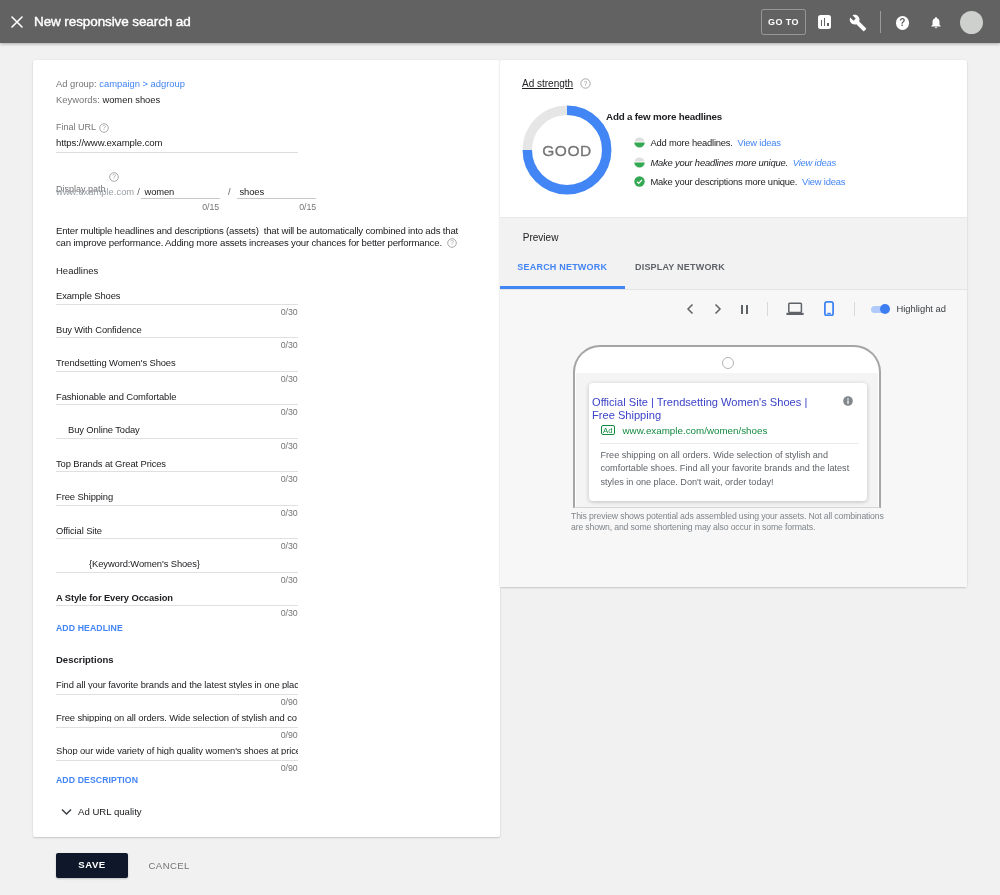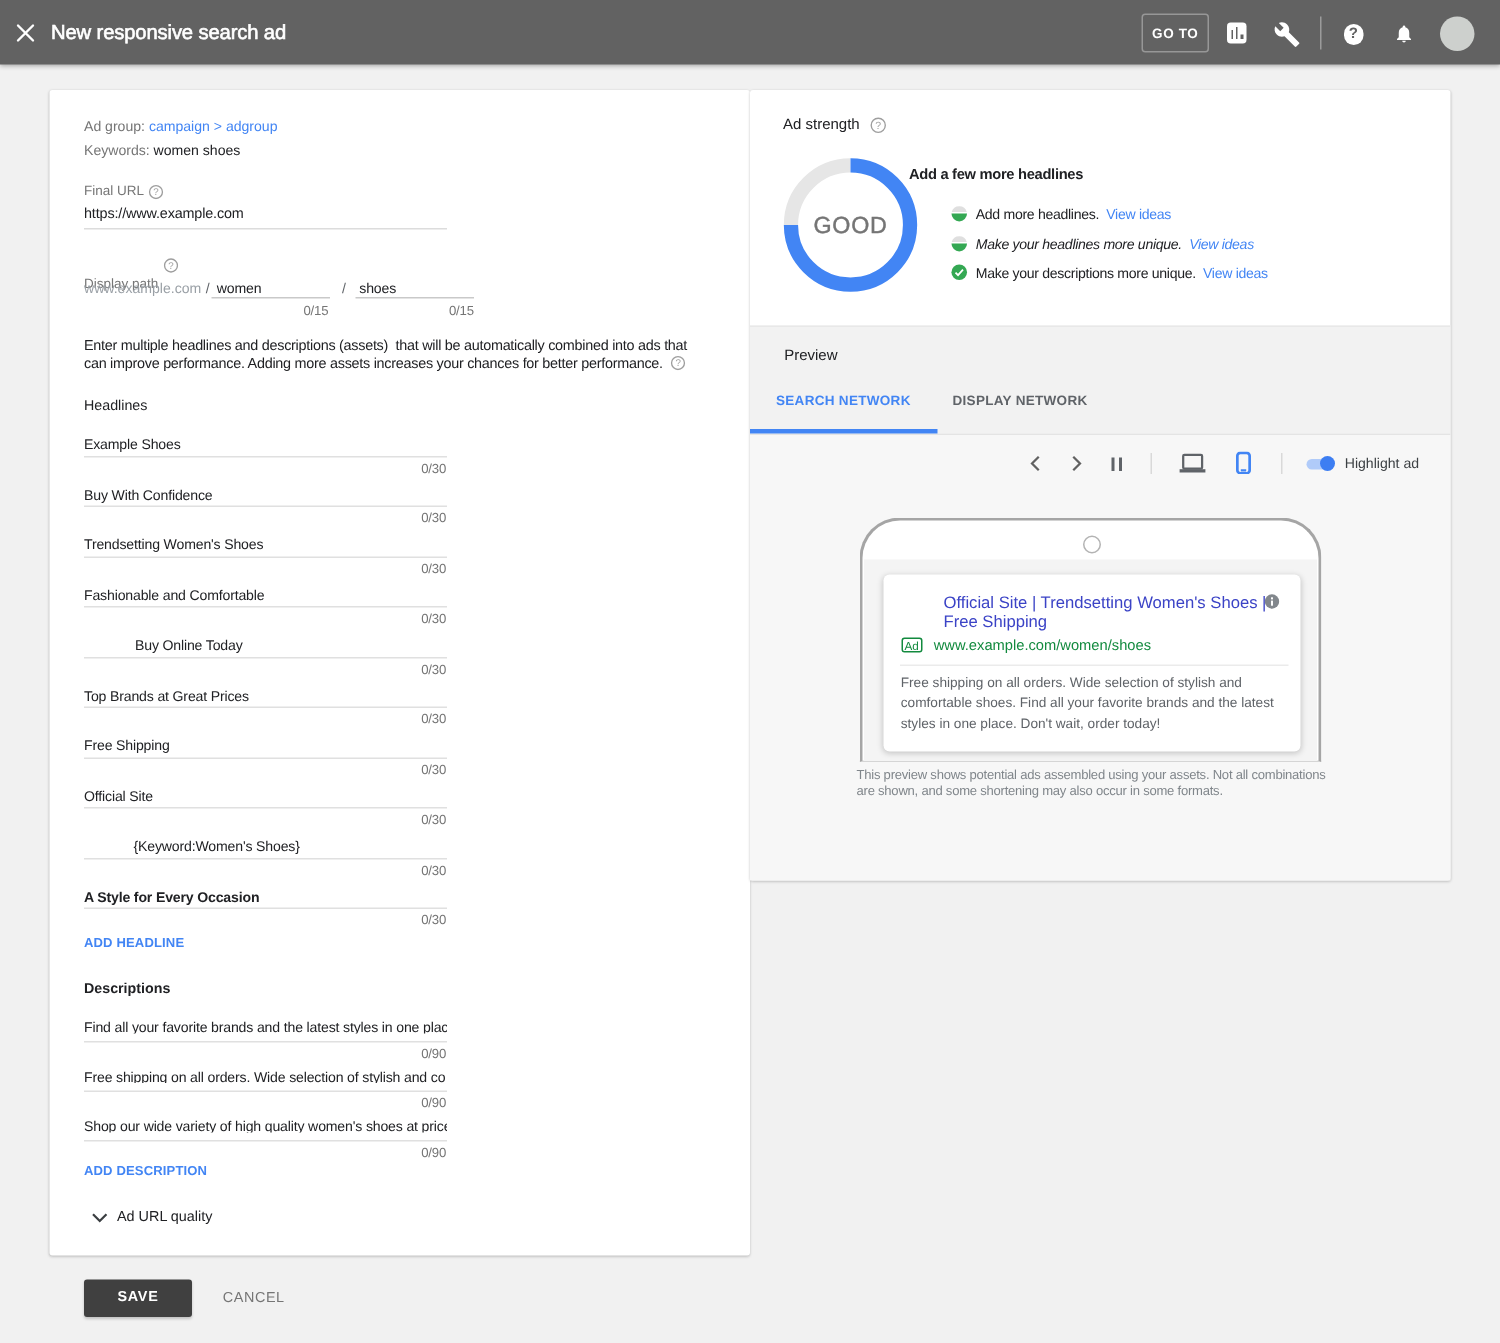--- a/index.html
+++ b/index.html
@@ -86,21 +86,21 @@
 <div class="a cnt" style="left:56px;top:341.4px;width:241.5px;">0/30</div>
 
 <div class="a inp" style="left:56px;top:358.2px;">Trendsetting Women's Shoes</div>
 <div class="a ul" style="left:56px;top:370.6px;width:241.5px;"></div>
 <div class="a cnt" style="left:56px;top:374.9px;width:241.5px;">0/30</div>
 
 <div class="a inp" style="left:56px;top:391.7px;">Fashionable and Comfortable</div>
 <div class="a ul" style="left:56px;top:404.1px;width:241.5px;"></div>
 <div class="a cnt" style="left:56px;top:408.4px;width:241.5px;">0/30</div>
 
-<div class="a inp" style="left:74px;top:425.2px;padding-left:16px;">Buy Online Today</div>
+<div class="a inp" style="left:52px;top:425.2px;padding-left:16px;">Buy Online Today</div>
 <div class="a ul" style="left:56px;top:437.6px;width:241.5px;"></div>
 <div class="a cnt" style="left:56px;top:441.9px;width:241.5px;">0/30</div>
 
 <div class="a inp" style="left:56px;top:458.7px;">Top Brands at Great Prices</div>
 <div class="a ul" style="left:56px;top:471.1px;width:241.5px;"></div>
 <div class="a cnt" style="left:56px;top:475.4px;width:241.5px;">0/30</div>
 
 <div class="a inp" style="left:56px;top:492.2px;">Free Shipping</div>
 <div class="a ul" style="left:56px;top:504.6px;width:241.5px;"></div>
 <div class="a cnt" style="left:56px;top:508.9px;width:241.5px;">0/30</div>
@@ -133,28 +133,28 @@
 <div class="a ul" style="left:56px;top:760px;width:241.5px;"></div>
 <div class="a cnt" style="left:56px;top:764.0px;width:241.5px;">0/90</div>
 
 <div class="a blue" style="left:56px;top:776px;font-size:8.7px;font-weight:bold;letter-spacing:0.1px;">ADD DESCRIPTION</div>
 
 <svg class="a" style="left:60px;top:808px" width="13" height="9" viewBox="0 0 13 9">
     <path d="M2 1.5 L6.5 6 L11 1.5" fill="none" stroke="#3c4043" stroke-width="1.5"></path>
   </svg>
 <div class="a dk" style="left:78px;top:807.2px;font-size:9.6px;font-weight:500;">Ad URL quality</div>
 
-<div class="a" style="left:56px;top:853px;width:72px;height:24.5px;background:#404040;border-radius:2px;color:#fff;font-size:9.6px;font-weight:bold;letter-spacing:0.5px;text-align:center;line-height:24.5px;box-shadow:0 1px 2px rgba(0,0,0,.2);">SAVE</div>
+<div class="a" style="left:56px;top:853px;width:72px;height:24.5px;background:#0f172a;border-radius:2px;color:#fff;font-size:9.6px;font-weight:bold;letter-spacing:0.5px;text-align:center;line-height:24.5px;box-shadow:0 1px 2px rgba(0,0,0,.2);">SAVE</div>
 <div class="a" style="left:148.5px;top:861px;font-size:9.6px;color:#757575;letter-spacing:0.4px;">CANCEL</div>
 
 <div class="a card" style="left:500px;top:60px;width:466.5px;height:527px;"></div>
 <div class="a" style="left:500px;top:217px;width:466.5px;height:72px;background:#f2f2f2;border-top:1px solid #e8e8e8;"></div>
 <div class="a" style="left:500px;top:289px;width:466.5px;height:298px;background:#f7f7f7;border-top:1px solid #e4e4e4;"></div>
 
-<div class="a dk" style="left:522px;top:78.5px;font-size:10px;">Ad strength</div>
+<div class="a dk" style="left:522px;top:78.5px;font-size:10px;text-decoration:underline;">Ad strength</div>
 <svg class="a" style="left:580px;top:78.3px" width="11" height="11" viewBox="0 0 11 11">
     <circle cx="5.5" cy="5.5" r="4.7" fill="none" stroke="#9e9e9e" stroke-width="0.9"></circle>
     <text x="5.5" y="8" font-size="7" fill="#9e9e9e" text-anchor="middle" font-family="Liberation Sans">?</text>
   </svg>
 
 <svg class="a" style="left:522px;top:105px" width="90" height="90" viewBox="0 0 90 90">
   <path d="M 5.3 45 A 39.7 39.7 0 0 1 45 5.3" fill="none" stroke="#e6e6e6" stroke-width="9.5"></path>
   <path d="M 45 5.3 A 39.7 39.7 0 1 1 5.3 45" fill="none" stroke="#4285f4" stroke-width="9.5"></path>
 </svg>
 <div class="a" style="left:522px;top:142.5px;width:90px;text-align:center;font-size:15.5px;color:#757575;letter-spacing:0.5px;-webkit-text-stroke:0.3px #757575;">GOOD</div>
@@ -205,21 +205,21 @@
 <div class="a" style="left:871px;top:305.5px;width:18px;height:7px;border-radius:3.5px;background:#b0cbf9;"></div>
 <div class="a" style="left:879.7px;top:303.7px;width:10.8px;height:10.8px;border-radius:50%;background:#3d7ef2;"></div>
 <div class="a" style="left:896.5px;top:304px;font-size:9.4px;color:#3c4043;">Highlight ad</div>
 
 <div class="a" style="left:572.8px;top:345px;width:308px;height:162.5px;background:#fff;border:2.8px solid #a5a5a5;border-bottom:1px solid #d5d5d5;border-radius:27px 27px 0 0;"></div>
 <div class="a" style="left:721.6px;top:356.8px;width:12px;height:12px;border:1.7px solid #b3b3b3;border-radius:50%;background:#fff;"></div>
 
 <div class="a" style="left:575.8px;top:372.5px;width:302px;height:134px;background:#f4f4f4;"></div>
 
 <div class="a" style="left:588.5px;top:382.5px;width:278px;height:118px;background:#fff;border-radius:4px;box-shadow:0 1px 4px rgba(0,0,0,.22);"></div>
-<div class="a" style="left:629px;top:395.5px;font-size:11.1px;line-height:13.9px;letter-spacing:0px;color:#3b43c6;">Official Site | Trendsetting Women's Shoes |<br>Free Shipping</div>
+<div class="a" style="left:592px;top:395.5px;font-size:11.1px;line-height:13.9px;letter-spacing:0px;color:#3b43c6;">Official Site | Trendsetting Women's Shoes |<br>Free Shipping</div>
 <svg class="a" style="left:843.2px;top:396px" width="10" height="10" viewBox="0 0 10 10">
     <circle cx="5" cy="5" r="4.8" fill="#82878c"></circle>
     <rect x="4.35" y="2.2" width="1.3" height="1.4" fill="#fff"></rect>
     <rect x="4.35" y="4.4" width="1.3" height="3.4" fill="#fff"></rect>
   </svg>
 <div class="a" style="left:600.5px;top:424.7px;width:14.6px;height:10.8px;border:1px solid #128a3e;border-radius:2px;color:#128a3e;font-size:7.8px;text-align:center;line-height:9.2px;">Ad</div>
 <div class="a" style="left:622.5px;top:425.6px;font-size:9.8px;color:#128a3e;">www.example.com/women/shoes</div>
 <div class="a" style="left:600px;top:443.3px;width:259px;height:1px;background:#ebebeb;"></div>
 <div class="a" style="left:600.5px;top:448.5px;font-size:9.1px;line-height:13.9px;letter-spacing:0px;color:#5f6368;">Free shipping on all orders. Wide selection of stylish and<br>comfortable shoes. Find all your favorite brands and the latest<br>styles in one place. Don't wait, order today!</div>
 

